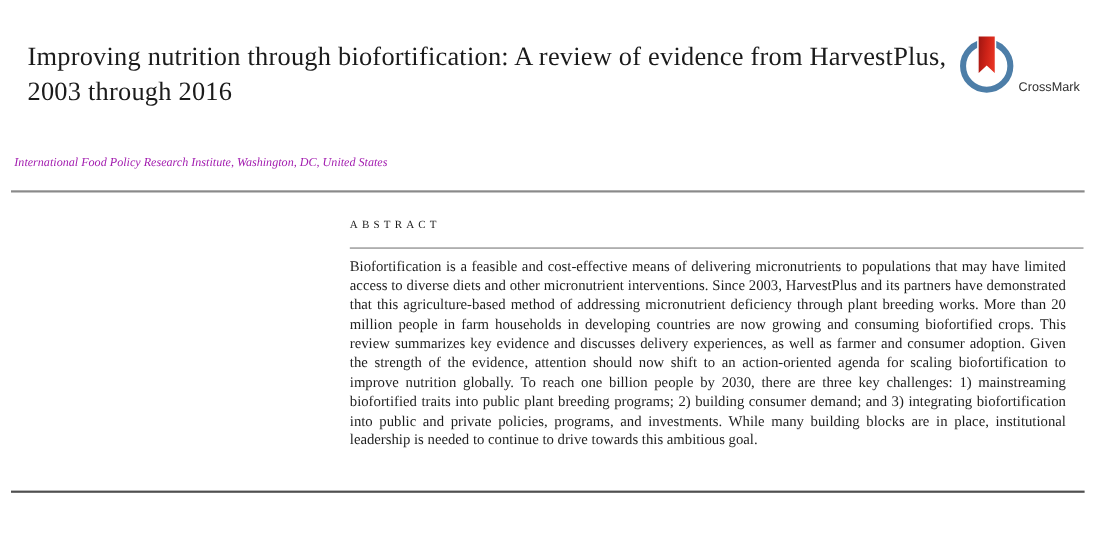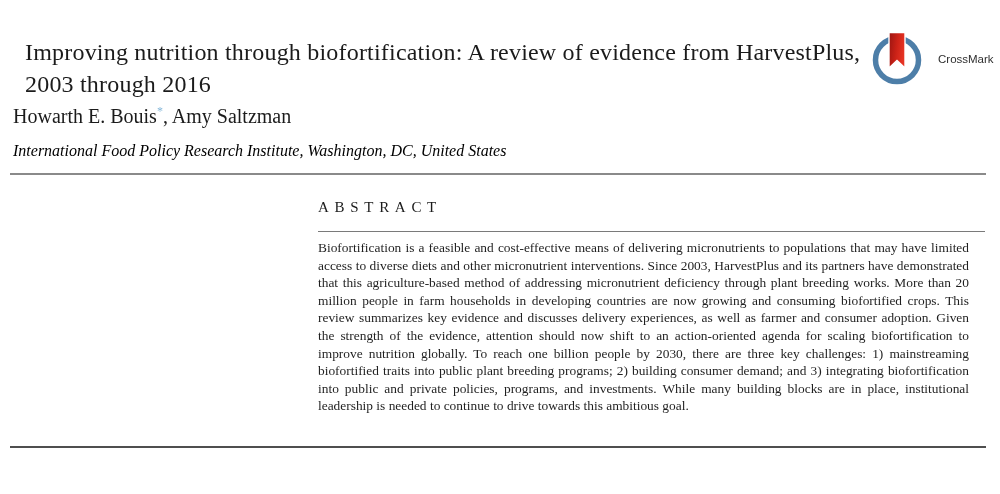--- a/index.html
+++ b/index.html
@@ -25,22 +25,22 @@
     font-weight: normal;
     letter-spacing: 0.2px;
     color: #1b1b1b;
   }
 
   .crossmark {
     position: absolute;
     left: 871px;
     top: 31px;
     display: flex;
-    align-items: center;
-    gap: 14px;
+    align-items: flex-end;
+    gap: 2px;
     cursor: pointer;
   }
   .crossmark-label {
     font-family: "Liberation Sans", sans-serif;
     font-size: 11.5px;
     color: #2f2f2f;
   }
 
   .authors {
     position: absolute;
@@ -55,23 +55,23 @@
     font-size: 12px;
     vertical-align: super;
     line-height: 0;
     cursor: pointer;
   }
 
   .affiliation {
     position: absolute;
     left: 13px;
     top: 142px;
-    font-size: 16px;
+    font-size: 11px;
     font-style: italic;
-    color: #000000;
+    color: #a21caf;
     text-align: right;
   }
 
   .rule {
     position: absolute;
     left: 10px;
     width: 976px;
     height: 0;
     margin: 0;
     border: none;
@@ -80,21 +80,21 @@
   .rule-bottom { top: 446px; border-top: 2px solid #4f4f4f; }
 
   .abstract {
     position: absolute;
     left: 318px;
     top: 199px;
     width: 667px;
   }
   .abstract-heading {
     margin: 0;
-    font-size: 15px;
+    font-size: 10px;
     font-weight: normal;
     letter-spacing: 0.38em;
     color: #1b1b1b;
   }
   .abstract-rule {
     margin-top: 15px;
     border: none;
     border-top: 1.5px solid #7a7a7a;
     height: 0;
   }
@@ -121,21 +121,20 @@
           <stop offset="0.55" stop-color="#cc2217"></stop>
           <stop offset="1" stop-color="#e63323"></stop>
         </linearGradient>
       </defs>
       <circle cx="26" cy="29" r="21.5" fill="none" stroke="#4d7ea8" stroke-width="5.5"></circle>
       <path d="M18 1.5 L34 1.5 L34 37 L26 29.5 L18 37 Z" fill="url(#cmGrad)" stroke="#ffffff" stroke-width="1.4"></path>
     </svg>
     <span class="crossmark-label">CrossMark</span>
   </div>
 
-  <div class="authors"><span>Howarth E. Bouis</span><sup class="corr-asterisk">*</sup><span>, </span><span>Amy Saltzman</span></div>
 
   <div class="affiliation">International Food Policy Research Institute, Washington, DC, United States</div>
 
   <hr class="rule rule-top">
 
   <section class="abstract">
     <h2 class="abstract-heading">ABSTRACT</h2>
     <div class="abstract-rule"></div>
     <p class="abstract-text">Biofortification is a feasible and cost-effective means of delivering micronutrients to populations that may have limited access to diverse diets and other micronutrient interventions. Since 2003, HarvestPlus and its partners have demonstrated that this agriculture-based method of addressing micronutrient deficiency through plant breeding works. More than 20 million people in farm households in developing countries are now growing and consuming biofortified crops. This review summarizes key evidence and discusses delivery experiences, as well as farmer and consumer adoption. Given the strength of the evidence, attention should now shift to an action-oriented agenda for scaling biofortification to improve nutrition globally. To reach one billion people by 2030, there are three key challenges: 1) mainstreaming biofortified traits into public plant breeding programs; 2) building consumer demand; and 3) integrating biofortification into public and private policies, programs, and investments. While many building blocks are in place, institutional leadership is needed to continue to drive towards this ambitious goal.</p>
   </section>

